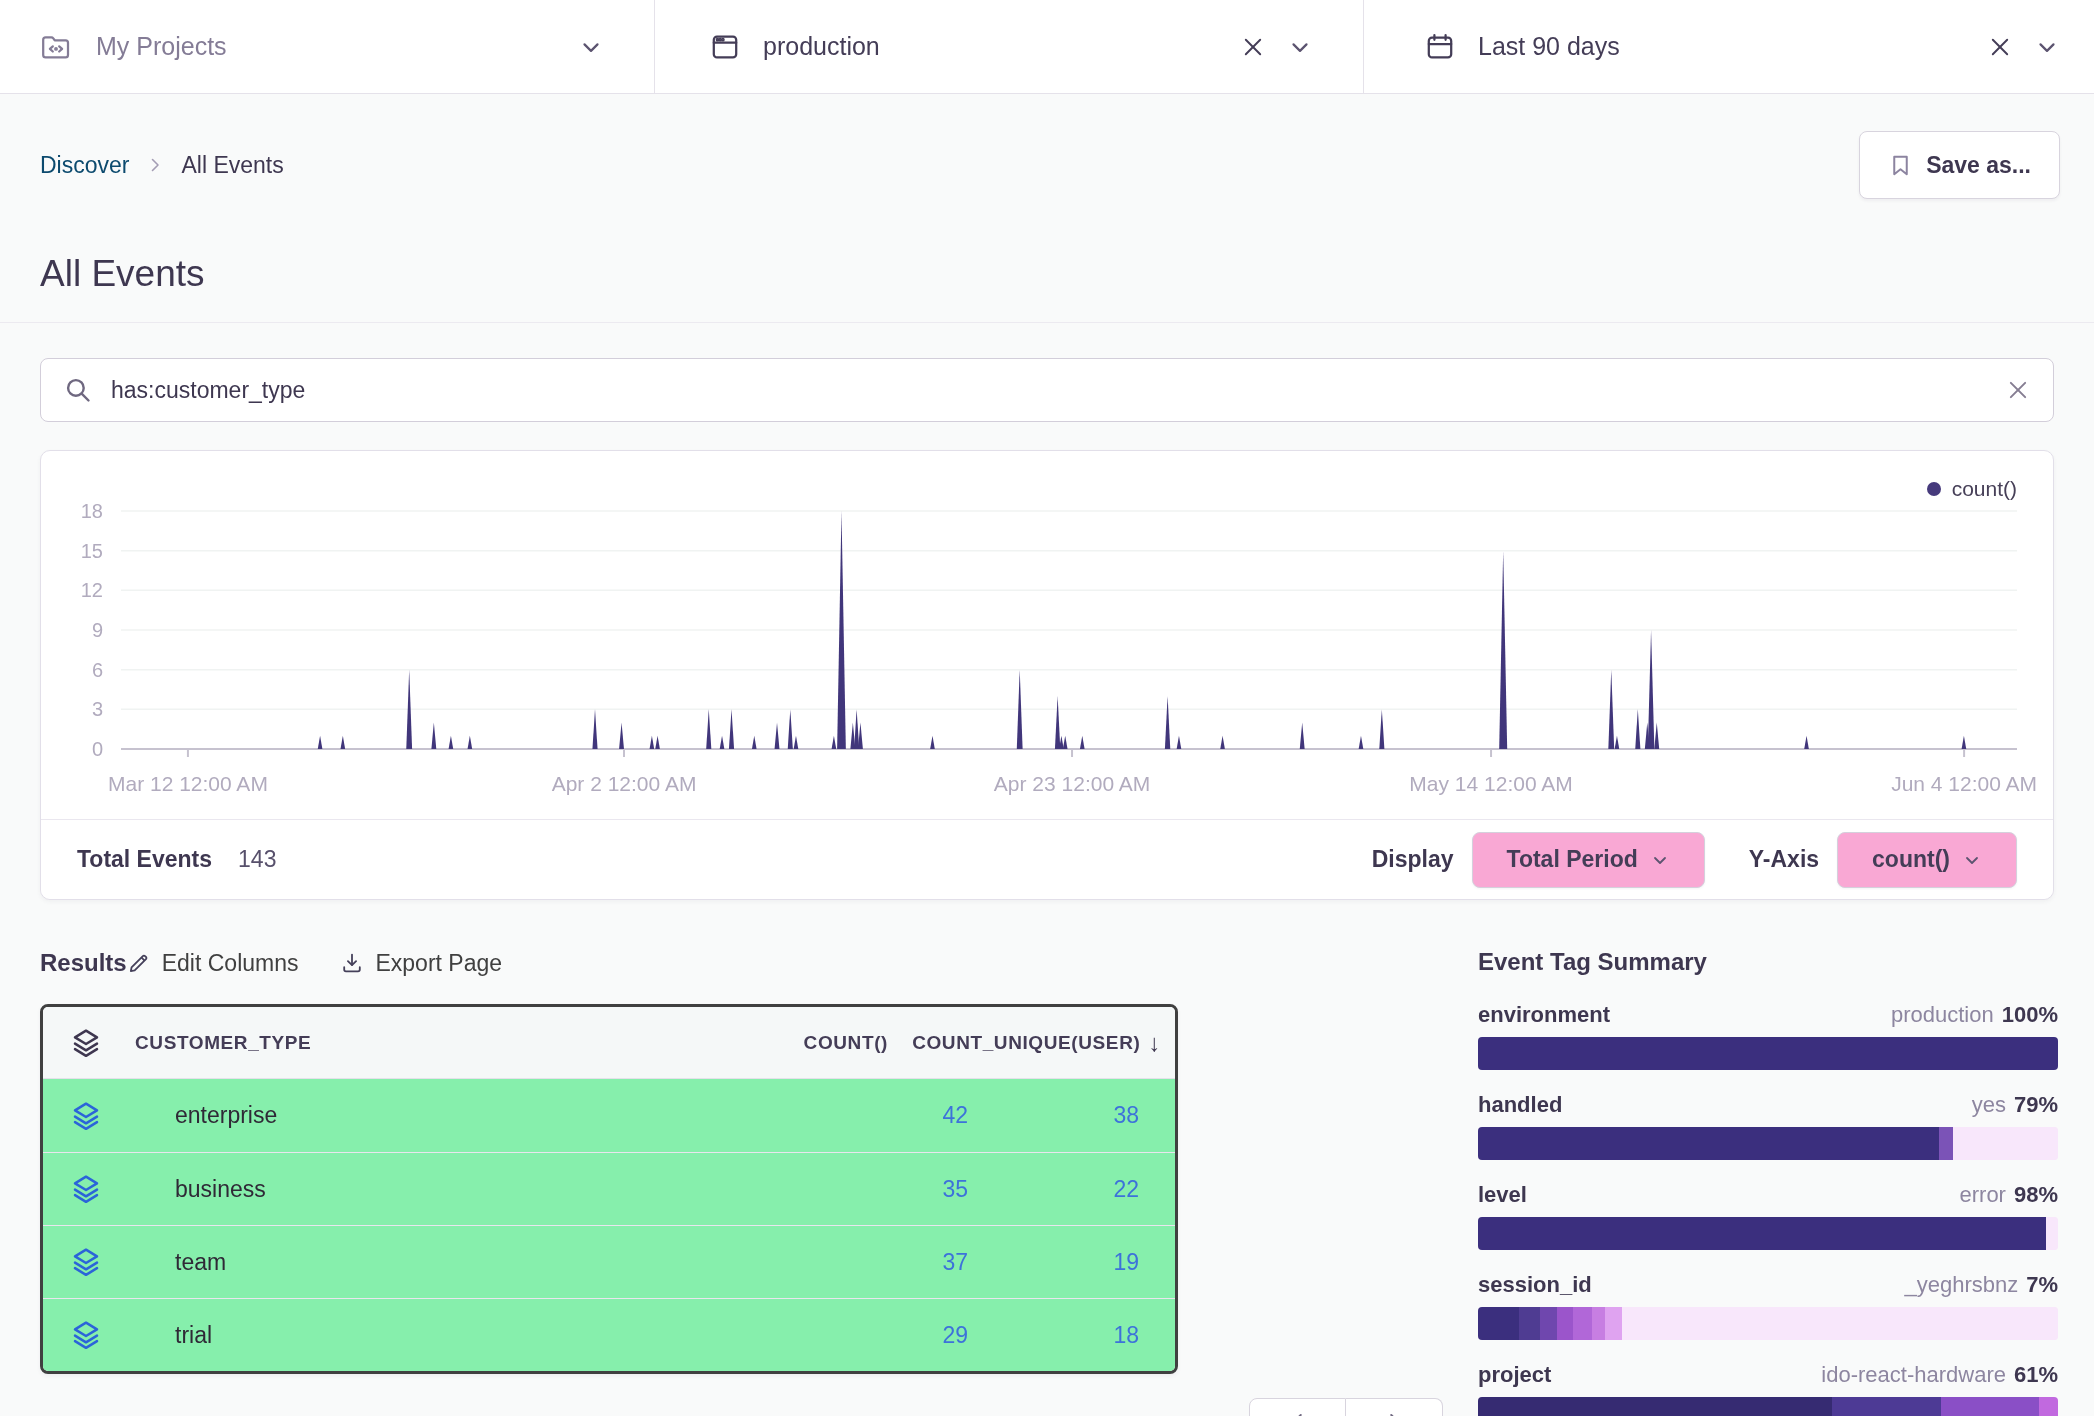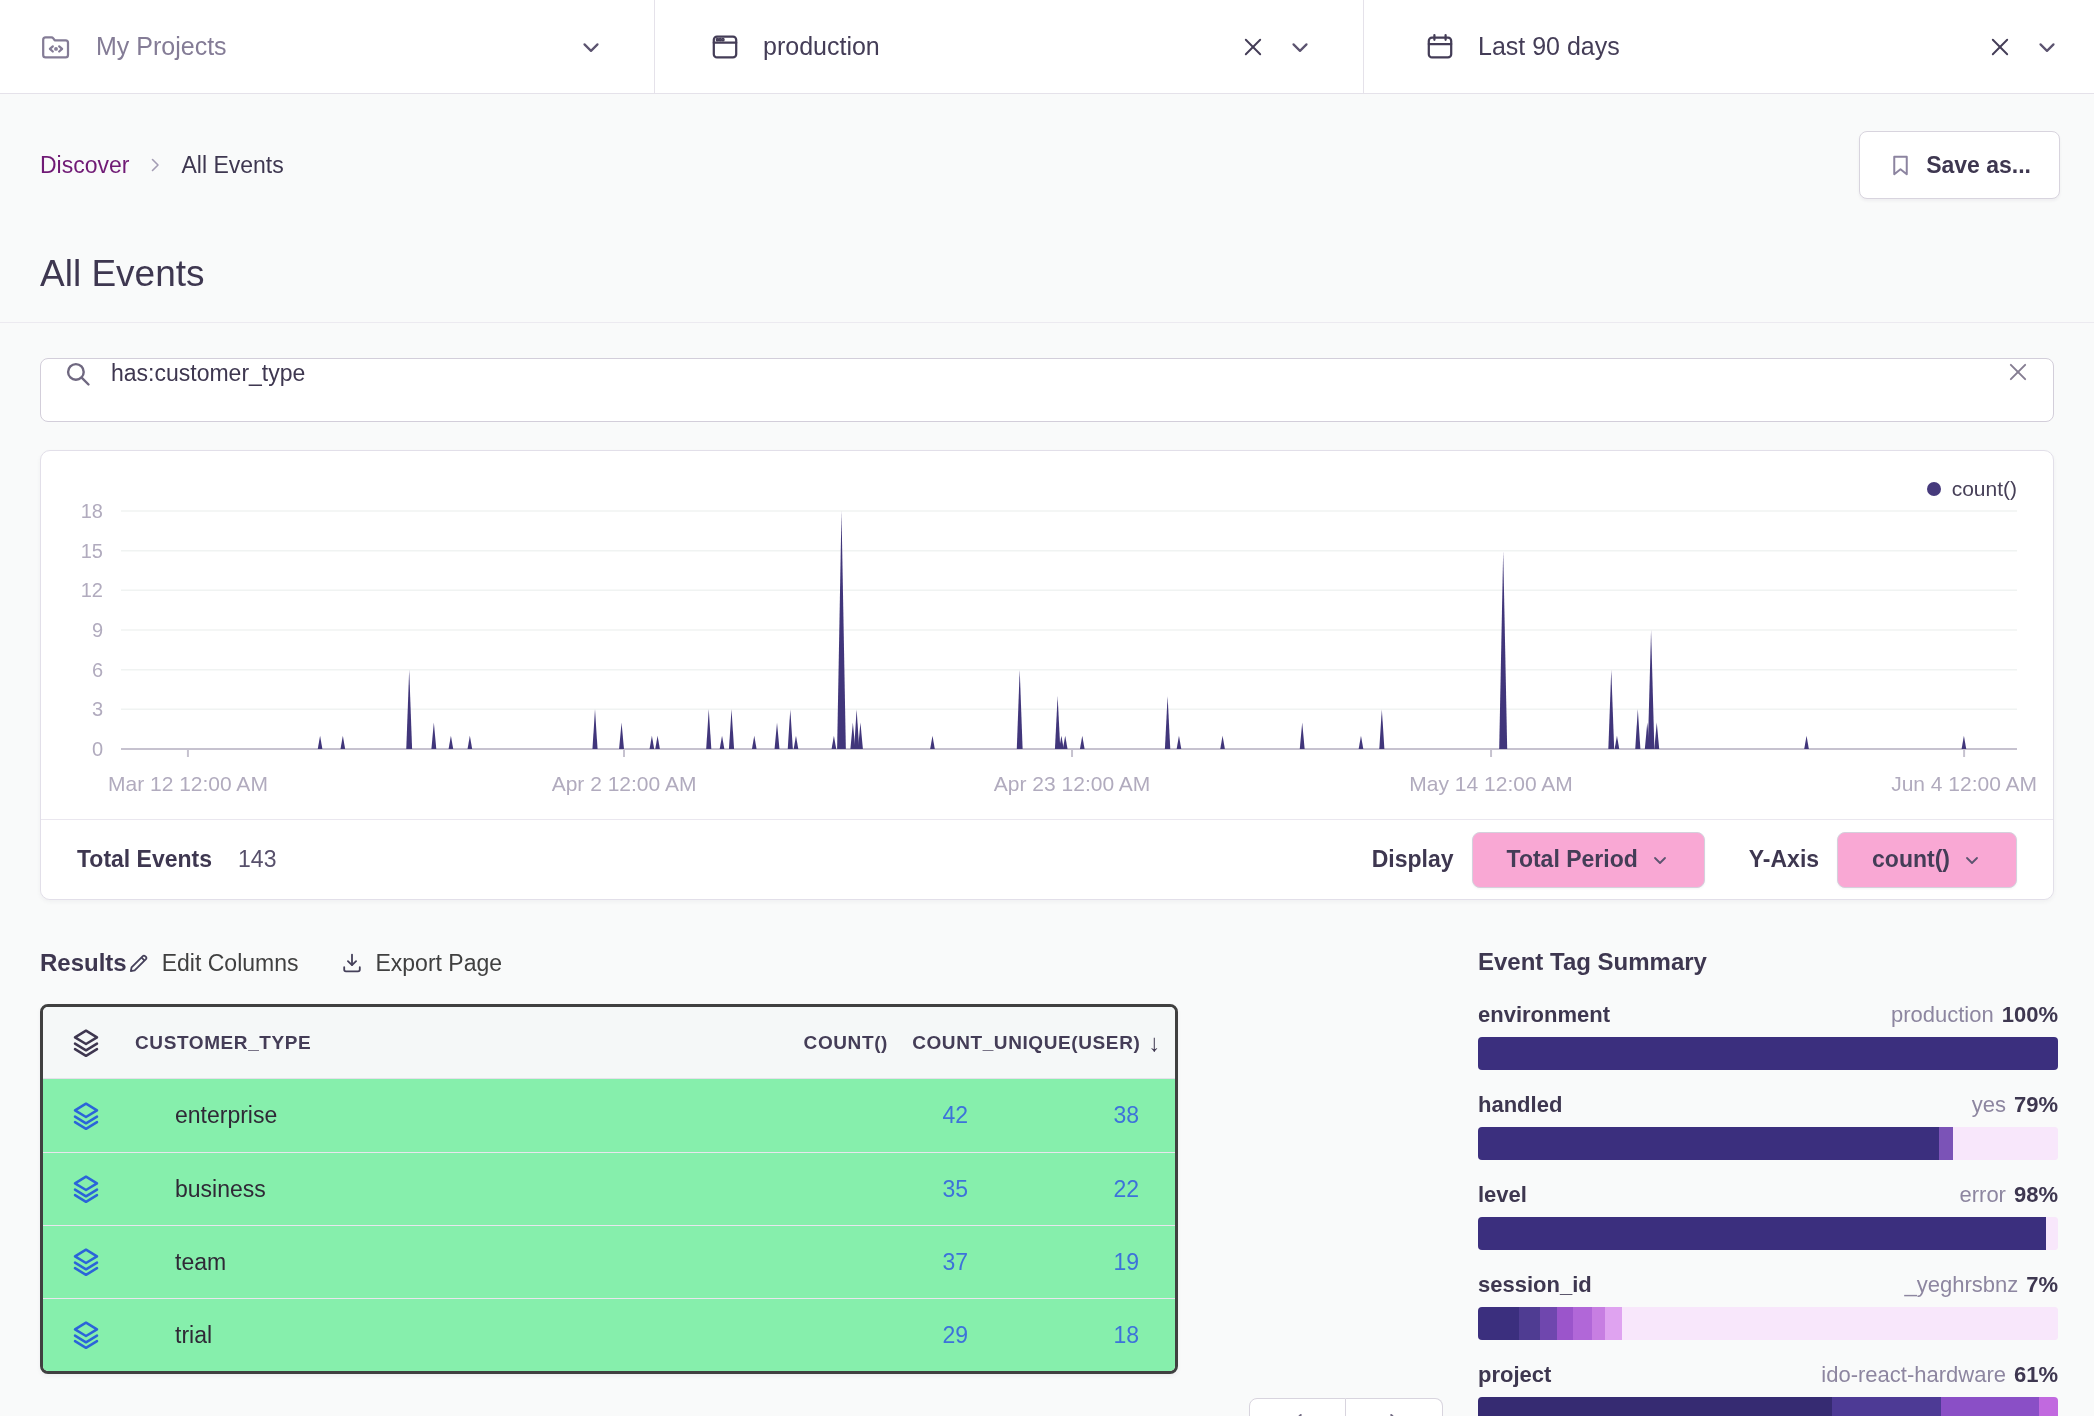--- a/index.html
+++ b/index.html
@@ -27,37 +27,37 @@
   .tb-spacer{flex:1;}
   .tb-div{width:1px;height:93px;background:#e5e2ea;}
   .tb-x{margin-right:22px;cursor:pointer;display:flex;}
   .tb-chev{margin-right:0;display:flex;}
   .seg-projects .tb-chev{margin-right:50px;}
   .seg-env .tb-chev{margin-right:50px;}
   svg.ic{display:block;}
 
   
   .crumbrow{position:absolute;left:40px;top:130px;right:34px;height:70px;display:flex;align-items:center;}
-  .crumb-parent{font-size:23px;color:#701a75;cursor:pointer;}
+  .crumb-parent{font-size:23px;color:#0c4a6e;cursor:pointer;}
   .crumb-sep{margin:0 16px;display:flex;}
   .crumb-current{font-size:23px;color:#3e3750;}
   .save-btn{
     margin-left:auto;display:flex;align-items:center;gap:13px;
     height:68px;padding:0 28px;background:#fff;border:1px solid #d8d4de;border-radius:8px;
     box-shadow:0 2px 3px rgba(60,50,80,.06);cursor:pointer;
     font-size:23px;font-weight:700;color:#3e3750;box-sizing:border-box;
   }
   .page-title{position:absolute;left:40px;top:228px;font-size:37px;font-weight:500;color:#3e3750;}
   .section-divider{position:absolute;left:0;top:322px;width:2094px;height:1px;background:#eceaf0;}
 
   
   .searchbar{
     position:absolute;left:40px;top:358px;width:2014px;height:64px;box-sizing:border-box;
     background:#fff;border:1px solid #d3ceda;border-radius:8px;
-    display:flex;align-items:flex-start;padding:0 22px;
+    display:flex;align-items:center;padding:0 22px;
   }
   .searchbar input{
     flex:1;border:none;outline:none;background:transparent;
     font-family:"Liberation Sans",sans-serif;font-size:23px;color:#3e3750;margin-left:16px;
   }
   .search-clear{display:flex;cursor:pointer;}
 
   
   .chart-panel{
     position:absolute;left:40px;top:450px;width:2014px;height:450px;box-sizing:border-box;

